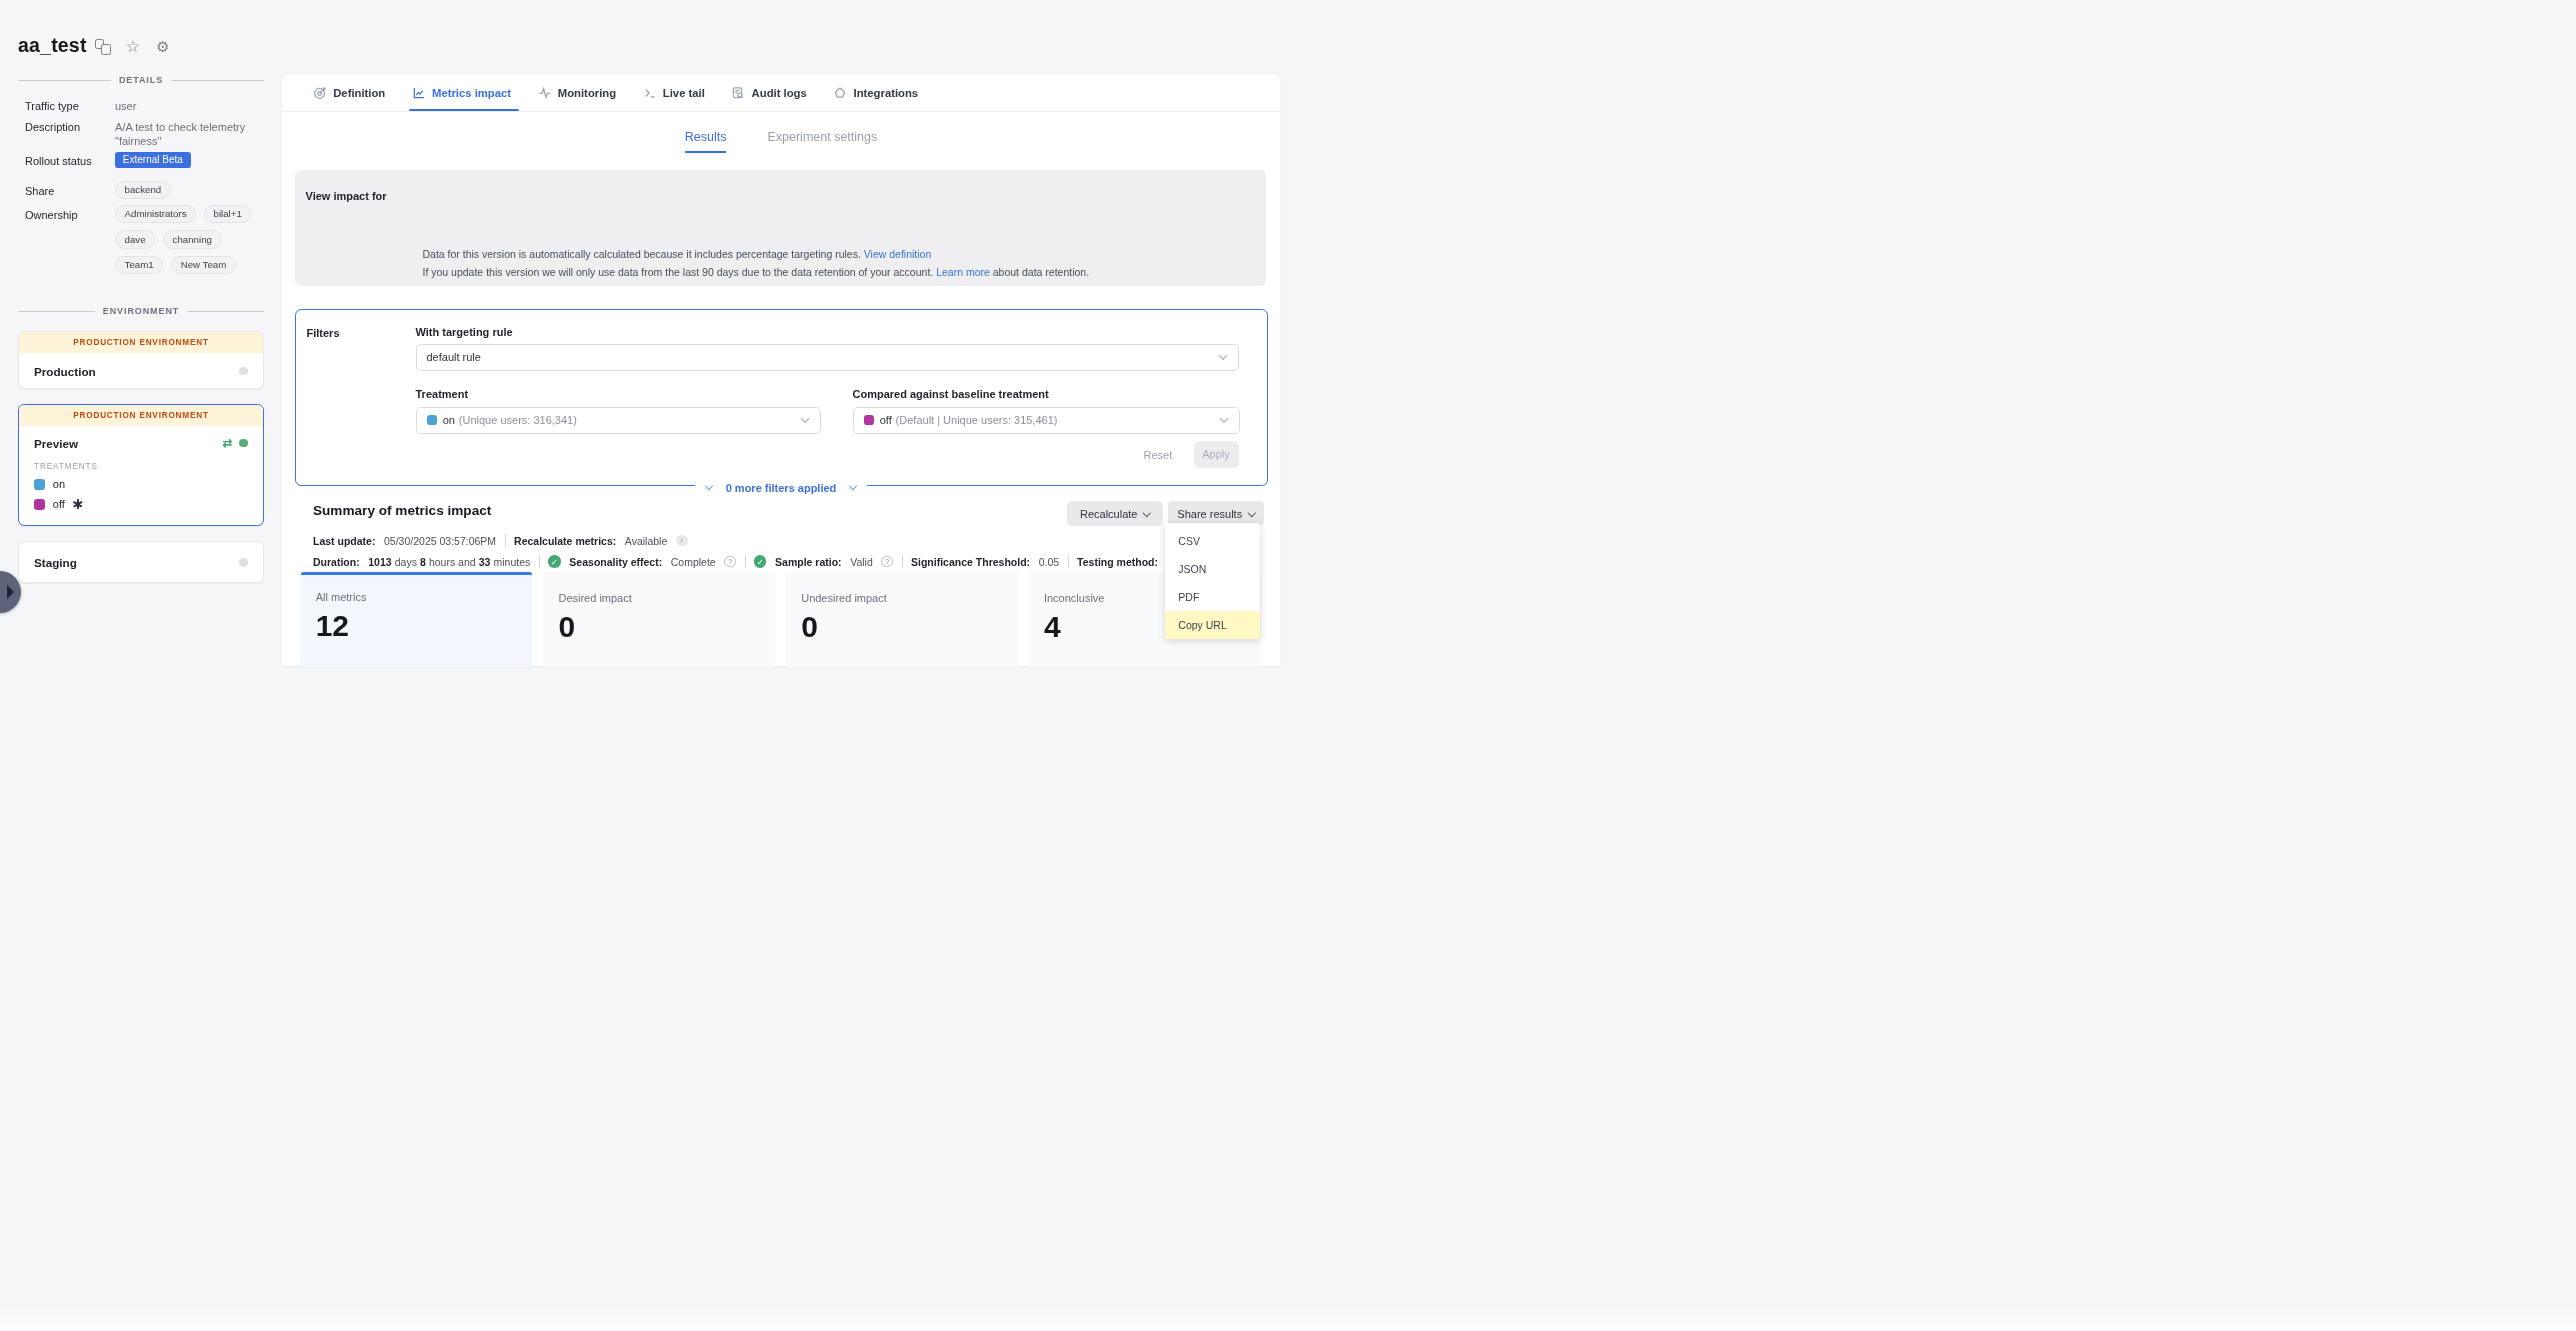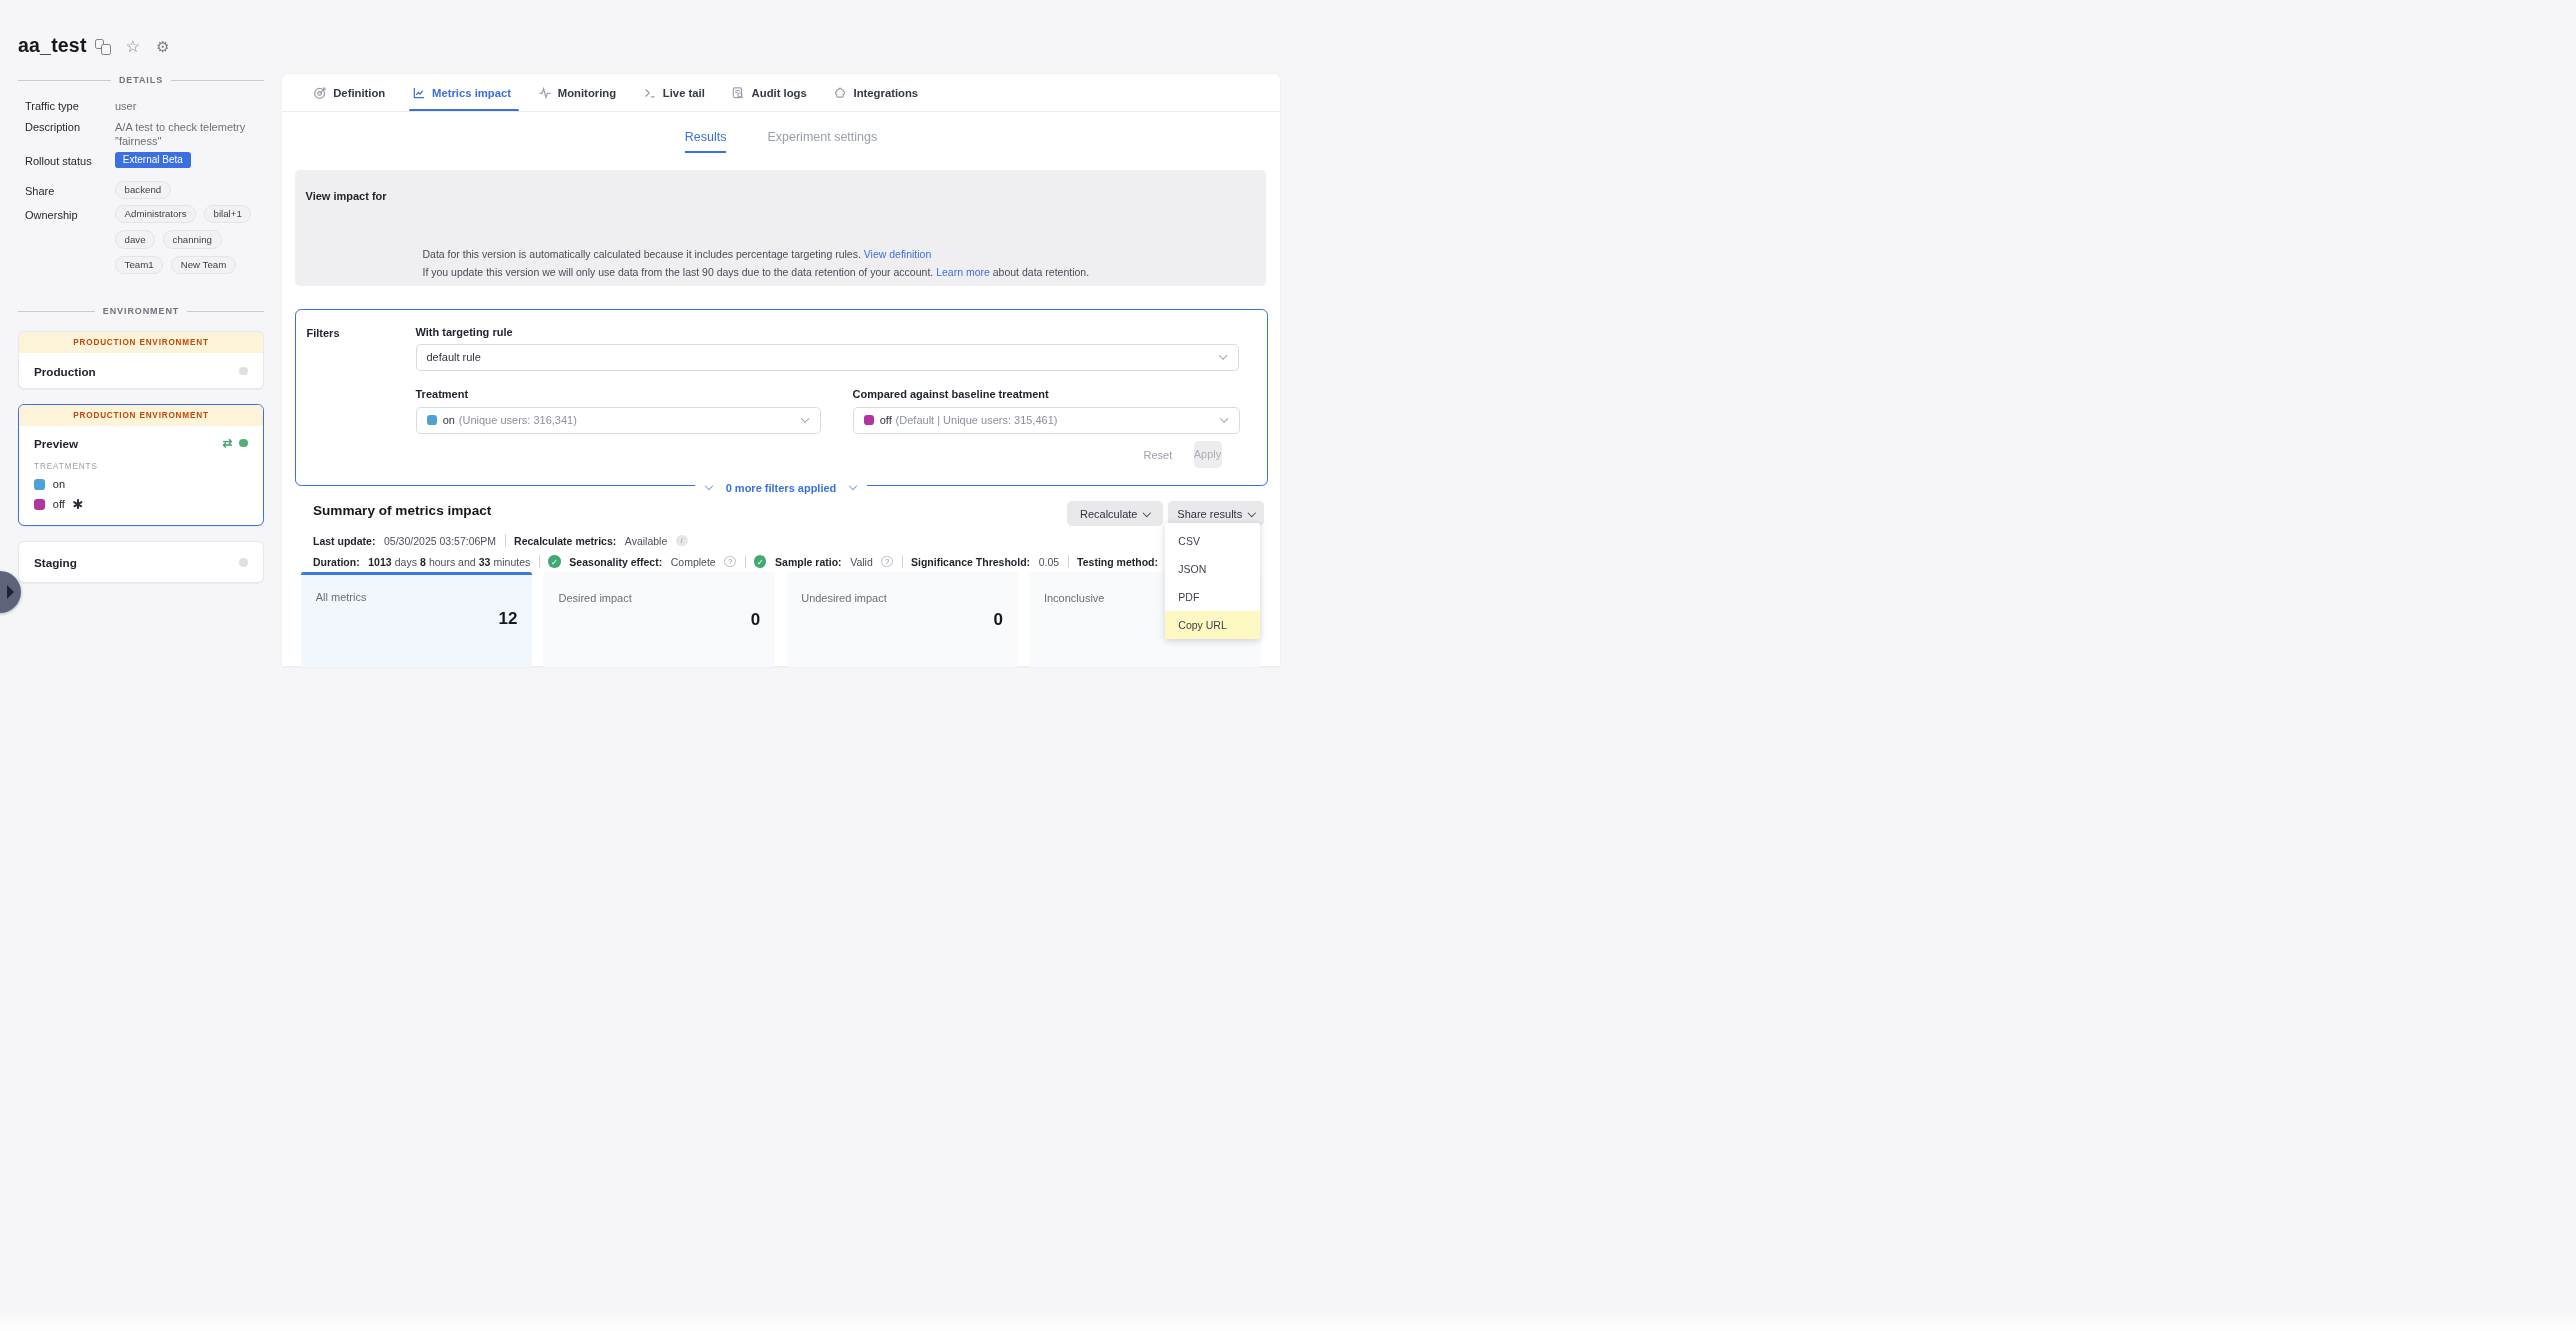--- a/index.html
+++ b/index.html
@@ -103,21 +103,21 @@
      font-size:8.2px; display:inline-flex; align-items:center; justify-content:center; }
   .qc { width:11.7px; height:11.7px; border-radius:50%; border:0.8px solid #b9bec7; color:#868d99;
      font-size:7.8px; display:inline-flex; align-items:center; justify-content:center; }
   .ic2 { width:11.7px; height:11.7px; border-radius:50%; background:#e7e7ea; color:#9aa0ab;
      font-size:7.8px; font-style:italic; display:inline-flex; align-items:center; justify-content:center; }
 
   .mcards { left:18.7px; top:498px; width:960px; display:grid; grid-template-columns:repeat(4,1fr); gap:11px; }
   .mcard { height:95px; background:#f9fafc; border-radius:2.3px; padding:20px 15px 0; cursor:pointer; }
   .mcard.active { background:#f2f7fd; border-top:3.9px solid #3c78e2; padding-top:16.4px; }
   .mcard .lbl { font-size:11px; color:#6a6f79; }
-  .mcard .val { font-size:17px; font-weight:700; color:#16181d; margin-top:5.5px;text-align:right; }
+  .mcard .val { font-size:30px; font-weight:700; color:#16181d; margin-top:5.5px; }
 
   .menu { left:883px; top:449px; width:95px; background:#fff; border-radius:2.3px;
      box-shadow:0 1.6px 7.8px rgba(20,25,40,.18); z-index:40; padding:3.9px 0 0; }
   .menu .item { height:28px; display:flex; align-items:center; padding-left:13.3px;
      font-size:10.5px; color:#3a3f49; cursor:pointer; }
   .menu .item.hl { background:#fef9c3; }
 
   .bottom-fade { position:fixed; left:0; right:0; bottom:0; height:26.5px; z-index:50;
      background:linear-gradient(180deg, rgba(255,255,255,0), rgba(255,255,255,.9)); pointer-events:none; }
 </style>
@@ -289,21 +289,21 @@
       <span class="chv"></span>
     </div>
     <div class="abs bold-label" style="left:557px;top:78px">Compared against baseline treatment</div>
     <div class="abs select" style="left:557px;top:97px;width:387px;height:26.5px">
       <span class="sq" style="background:#b2349e;width:10px;height:10px;margin-right:6.2px"></span>
       <span>off</span>
       <span class="sub">(Default | Unique users: 315,461)</span>
       <span class="chv"></span>
     </div>
     <div class="abs ghost-btn" style="left:848px;top:139px">Reset</div>
-    <div class="abs apply-btn" style="left:898px;top:131px;width:28px;height:26.5px">Apply</div>
+    <div class="abs apply-btn" style="left:898px;top:131px;width:45px;height:26.5px">Apply</div>
     <div class="more-filters">
       <span class="mchv"></span>
       <span>0 more filters applied</span>
       <span class="mchv"></span>
     </div>
   </div>
 
   <div class="abs h2" style="left:31px;top:429px">Summary of metrics impact</div>
   <div class="abs toolbar-btn" style="left:785px;top:427px;width:96px;height:25px">
     <span>Recalculate</span>

